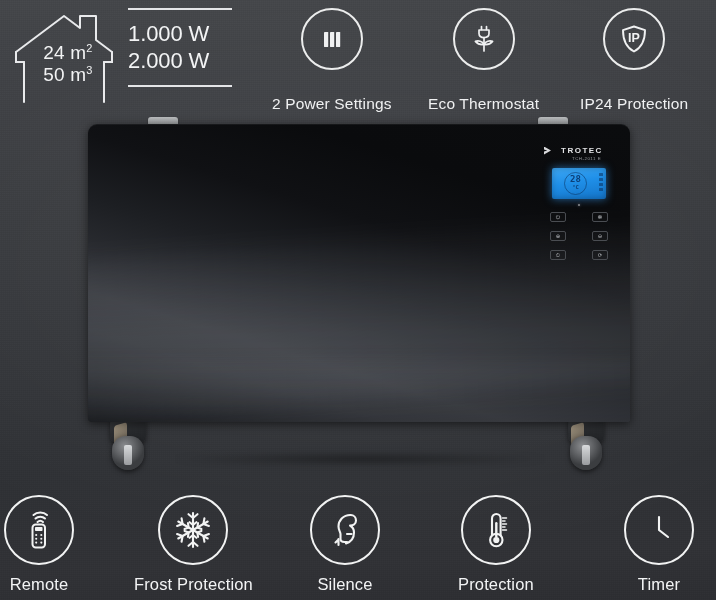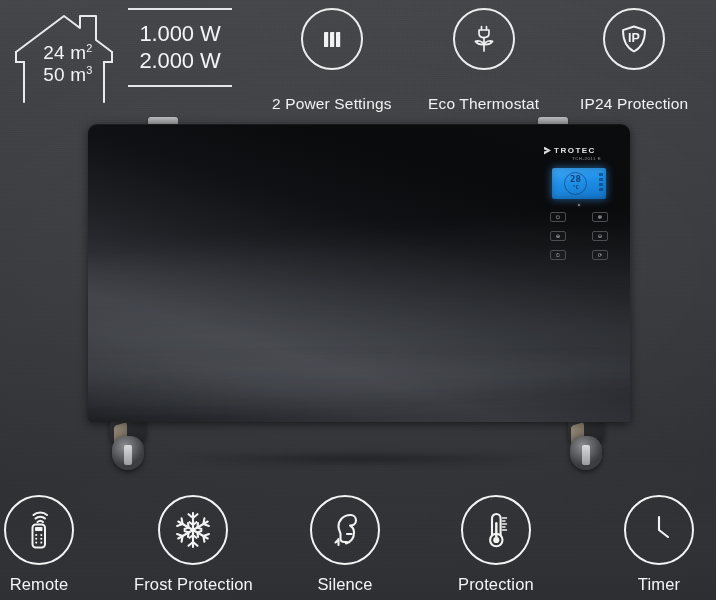--- a/index.html
+++ b/index.html
@@ -53,21 +53,21 @@
   .house-text .l sup{ font-size:11px; vertical-align:super; }
 
   
   .watt-block{
     position:absolute; left:128px; top:8px; width:104px; height:94px;
   }
   .watt-rule{ height:2px; background:#e4e5e7; width:100%; }
   .watt-rule.top{ margin-bottom:11px; }
   .watt-rule.bot{ margin-top:10px; }
   .watt-line{
-    font-size:22px; line-height:1.22; color:#f3f4f5; text-align:center;
+    font-size:22px; line-height:1.22; color:#f3f4f5; text-align:left;
     letter-spacing:-0.1px; white-space:nowrap;
   }
 
   
   .feat{
     position:absolute; top:8px;
     display:flex; flex-direction:column; align-items:center;
   }
   .feat .ring{
     width:62px; height:62px; border-radius:50%;
@@ -188,21 +188,21 @@
     z-index:2;
   }
 
   
   .ctrl{
     position:absolute; right:10px; top:22px; width:82px; height:140px;
     z-index:5;
   }
   .brand{
     position:absolute; left:6px; top:0; width:70px;
-    display:flex; align-items:center; gap:3px;
+    display:flex; align-items:center; gap:10px;
   }
   .brand .mark{
     width:7px; height:8px;
     background:#d8d9db;
     clip-path:polygon(0 0, 100% 50%, 0 100%, 0 62%, 46% 50%, 0 38%);
   }
   .brand .bname{
     font-size:8px; font-weight:700; letter-spacing:1.5px; color:#e2e3e5;
     font-family:"Liberation Sans", sans-serif;
   }

